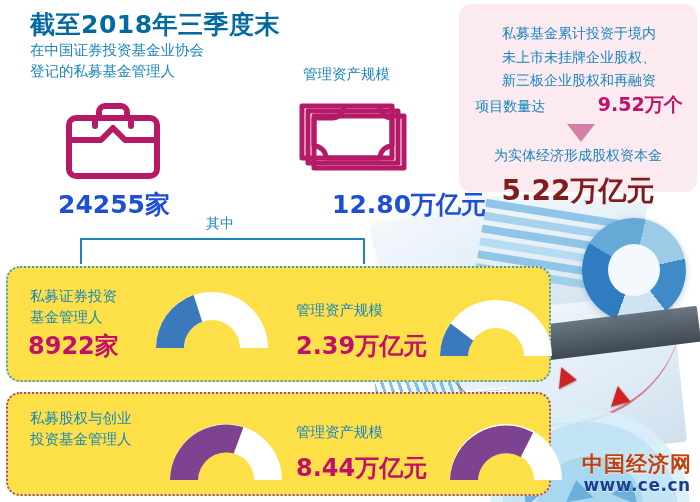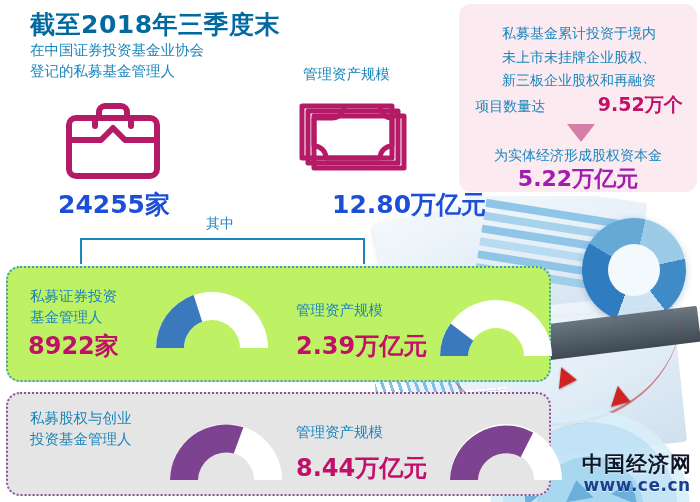--- a/index.html
+++ b/index.html
@@ -139,26 +139,26 @@
     position:absolute; left:80px; top:238px; width:285px; height:26px;
     border:2px solid #1b86bd; border-bottom:none;
   }
 
   
   .panel {
     position:absolute; border-radius:14px;
   }
   .panel-teal {
     left:6px; top:266px; width:545px; height:116px;
-    background:#bef264;
+    background:#fde047;
     border:2px dotted #3b9cd0;
   }
   .panel-purple {
     left:6px; top:392px; width:545px; height:104px;
-    background:#e5e5e5;
+    background:#fde047;
     border:2px dotted #8e4fa0;
   }
   .panel-pink {
     left:459px; top:4px; width:238px; height:188px;
     background:#fbeaf0;
     border-radius:12px;
   }
 
   .p-label {
     position:absolute; font-size:14.5px; line-height:21px;
@@ -198,30 +198,30 @@
     width:0; height:0;
     border-left:14px solid transparent;
     border-right:14px solid transparent;
     border-top:18px solid #d57fa8;
   }
   .pink-bottom {
     position:absolute; left:8px; top:140px; width:222px;
     text-align:center; font-size:14px; line-height:22px; color:#1b86bd;
   }
   .pink-bottom .v {
-    display:block; color:#a21caf; font-size:22px; font-weight:700; margin-top:2px;
+    display:block; color:#7f1d1d; font-size:28px; font-weight:700; margin-top:14px;
   }
 
   
   .logo {
     position:absolute; right:8px; bottom:8px; text-align:center;
     line-height:1;
   }
   .logo .cn {
-    font-size:21px; font-weight:700; color:#0f172a;
+    font-size:21px; font-weight:700; color:#c2410c;
     letter-spacing:1px; text-shadow:0 1px 0 rgba(255,255,255,.6);
   }
   .logo .url {
     font-size:17px; font-weight:700; color:#1b3f8f; letter-spacing:.5px;
     margin-top:2px; text-shadow:0 1px 0 rgba(255,255,255,.6);
   }
 </style>
 </head>
 <body>
 

